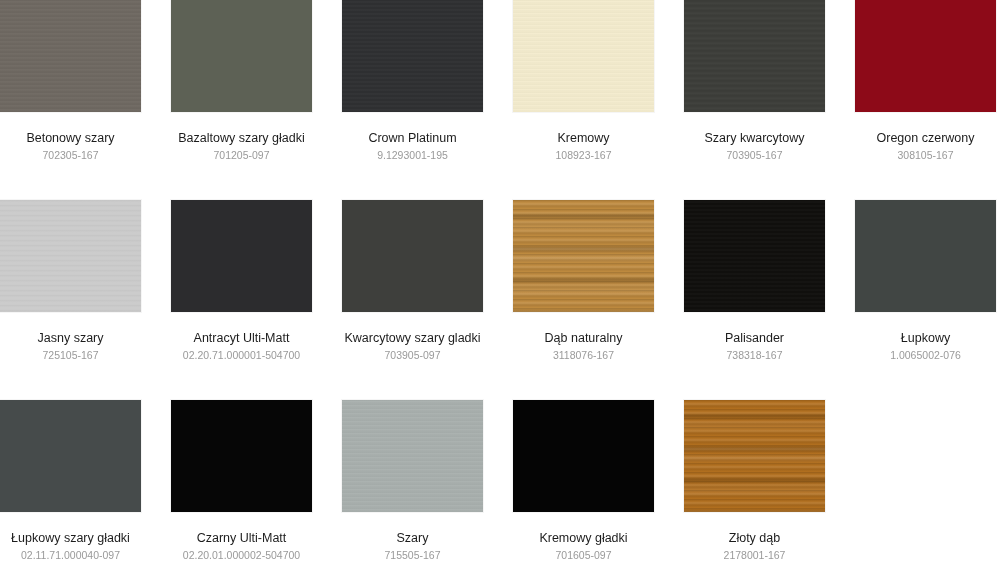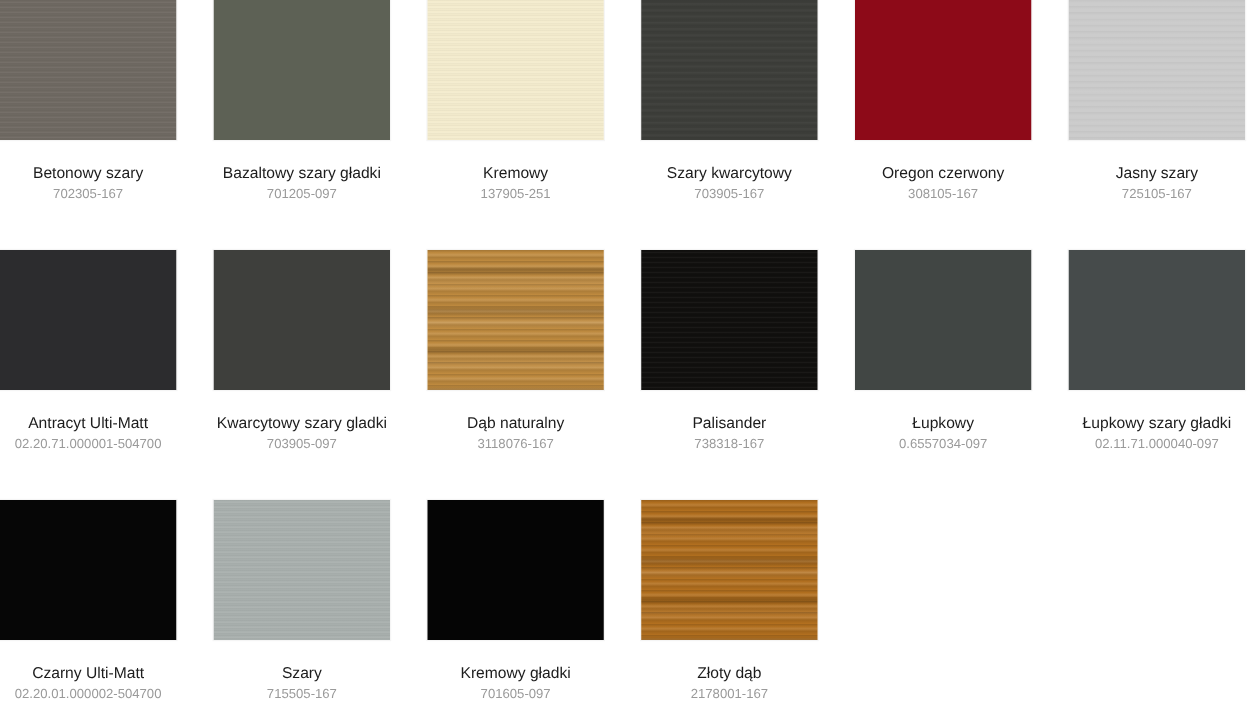--- a/index.html
+++ b/index.html
@@ -123,25 +123,32 @@
       <div class="swatch-code">702305-167</div>
     </div>
     <div class="swatch-cell">
       <div class="swatch-chip grain-none" style="background-color: rgb(93, 97, 85);">
         <div class="grain"></div>
       </div>
       <div class="swatch-label">Bazaltowy szary gładki</div>
       <div class="swatch-code">701205-097</div>
     </div>
     <div class="swatch-cell">
+      <div class="swatch-chip grain-fine" style="background-color: rgb(47, 48, 50);">
+        <div class="grain"></div>
+      </div>
+      <div class="swatch-label">Crown Platinum</div>
+      <div class="swatch-code">9.1293001-195</div>
+    </div>
+    <div class="swatch-cell">
       <div class="swatch-chip grain-fine" style="background-color: rgb(244, 236, 206);">
         <div class="grain"></div>
       </div>
       <div class="swatch-label">Kremowy</div>
-      <div class="swatch-code">137905-251</div>
+      <div class="swatch-code">108923-167</div>
     </div>
     <div class="swatch-cell">
       <div class="swatch-chip grain-soft" style="background-color: rgb(60, 61, 57);">
         <div class="grain"></div>
       </div>
       <div class="swatch-label">Szary kwarcytowy</div>
       <div class="swatch-code">703905-167</div>
     </div>
     <div class="swatch-cell">
       <div class="swatch-chip grain-none" style="background-color: rgb(141, 10, 24);">
@@ -183,21 +190,21 @@
         <div class="grain"></div>
       </div>
       <div class="swatch-label">Palisander</div>
       <div class="swatch-code">738318-167</div>
     </div>
     <div class="swatch-cell">
       <div class="swatch-chip grain-none" style="background-color: rgb(65, 70, 68);">
         <div class="grain"></div>
       </div>
       <div class="swatch-label">Łupkowy</div>
-      <div class="swatch-code">0.6557034-097</div>
+      <div class="swatch-code">1.0065002-076</div>
     </div>
     <div class="swatch-cell">
       <div class="swatch-chip grain-none" style="background-color: rgb(70, 75, 75);">
         <div class="grain"></div>
       </div>
       <div class="swatch-label">Łupkowy szary gładki</div>
       <div class="swatch-code">02.11.71.000040-097</div>
     </div>
     <div class="swatch-cell">
       <div class="swatch-chip grain-none" style="background-color: rgb(6, 6, 6);">

